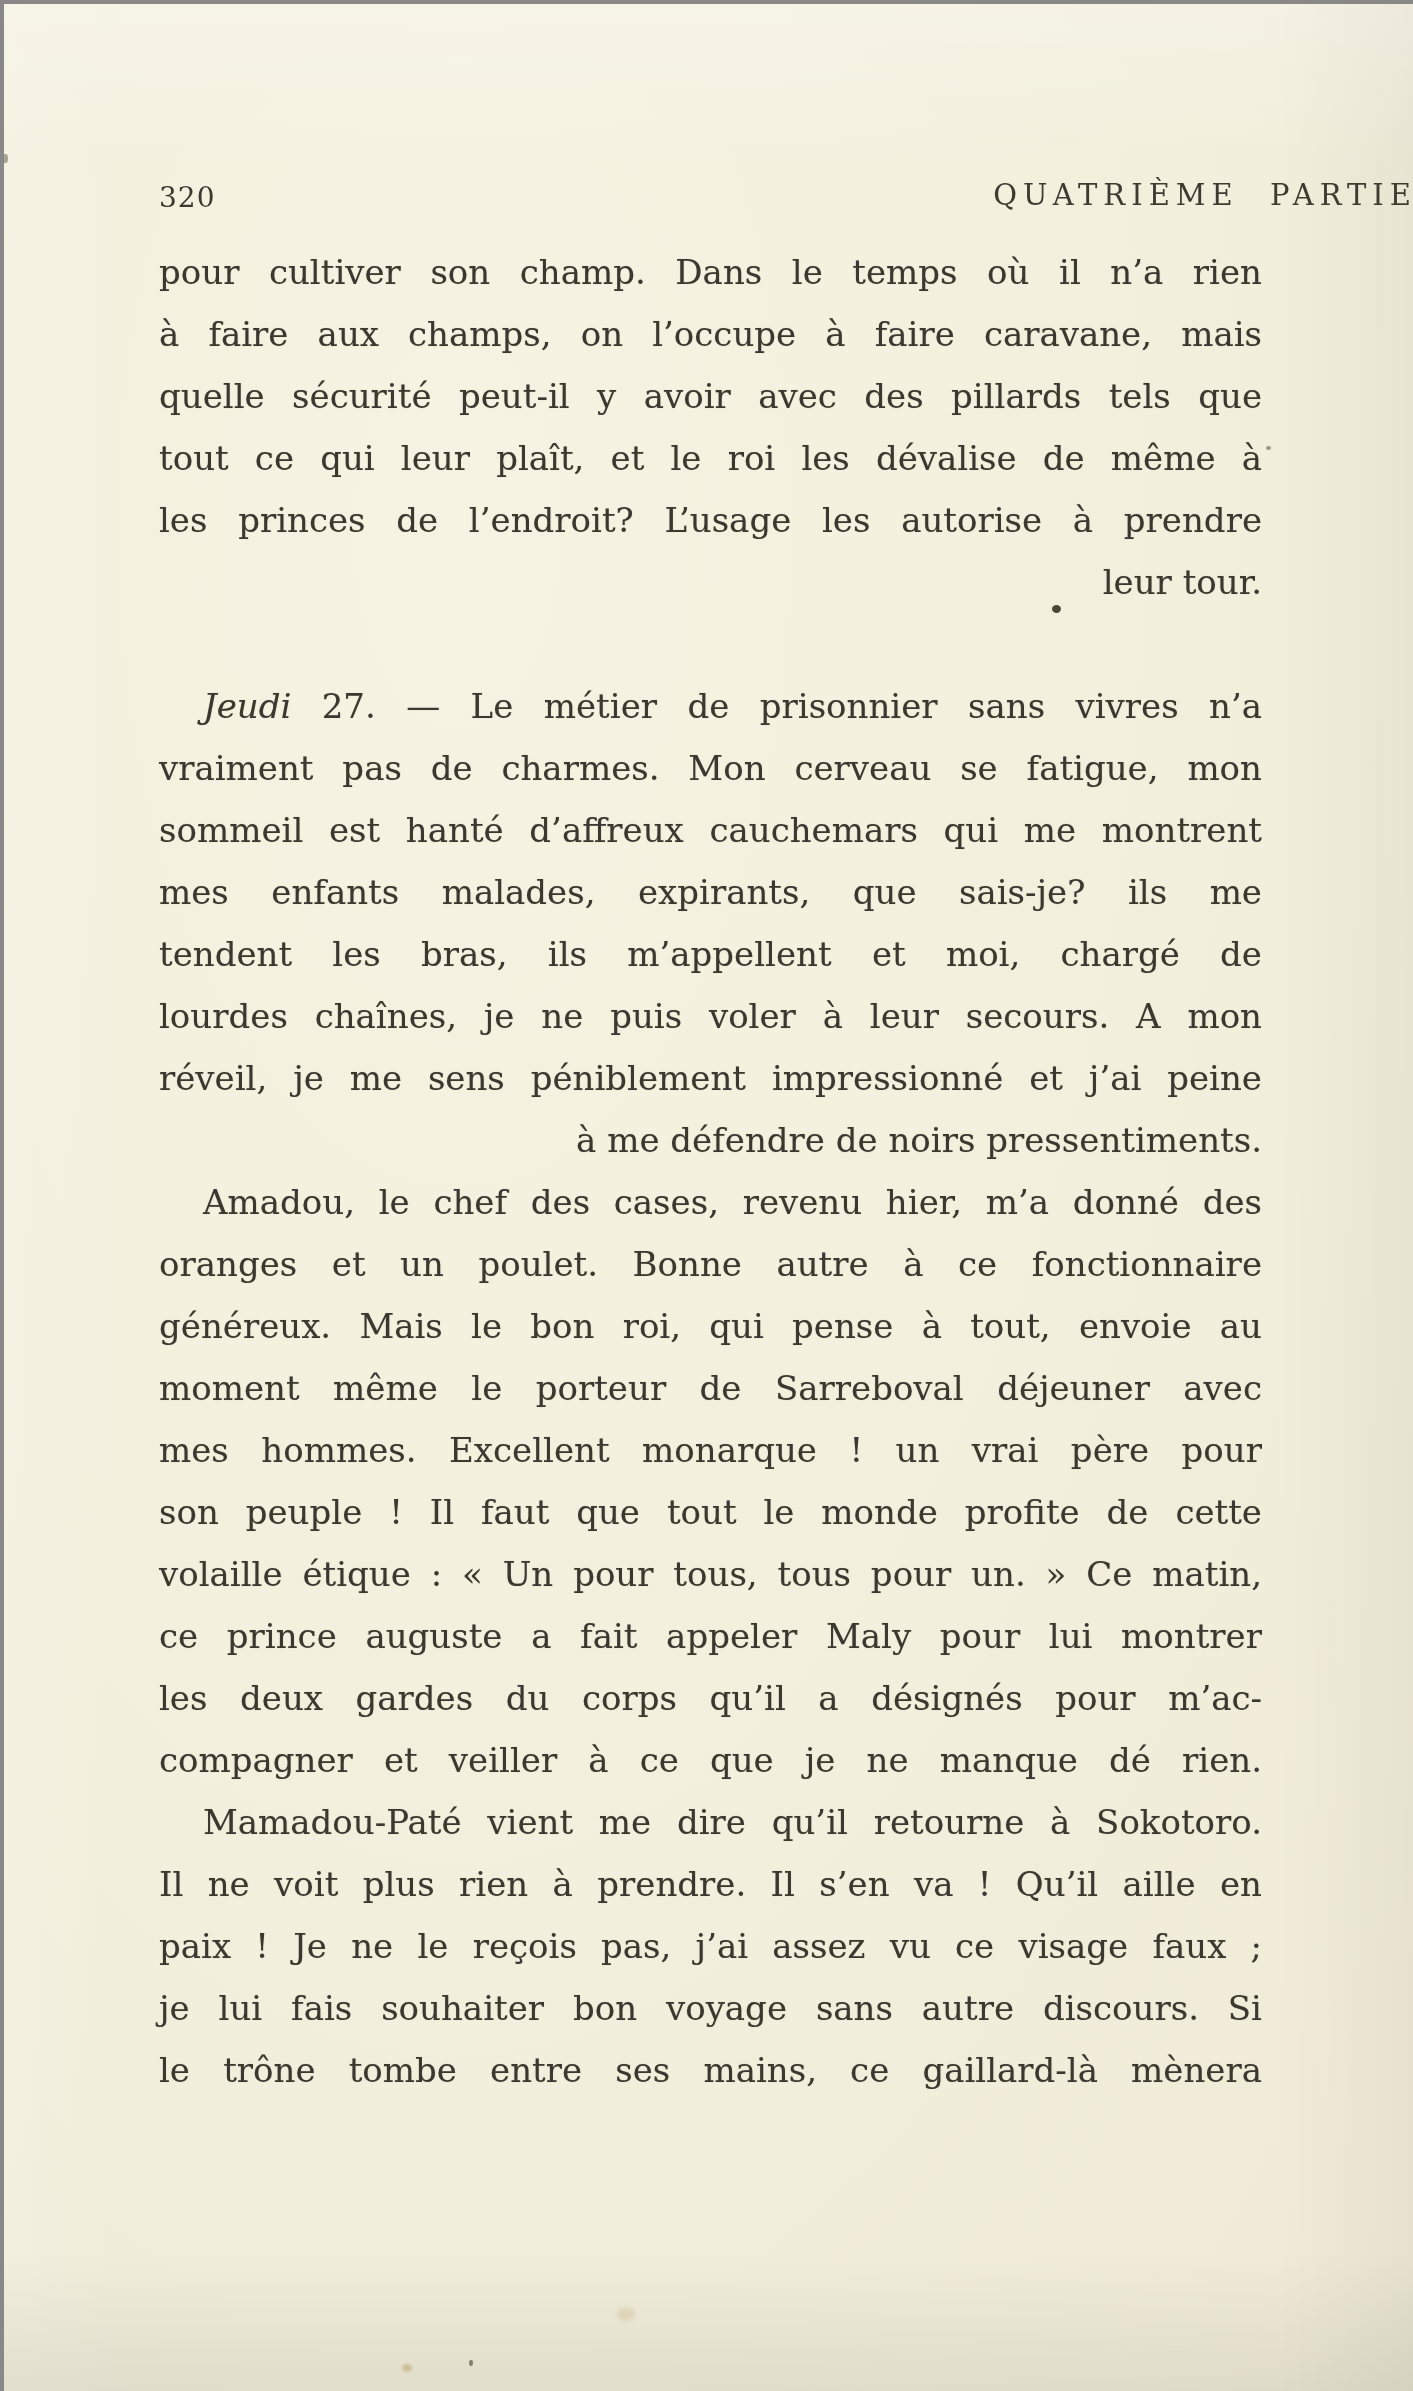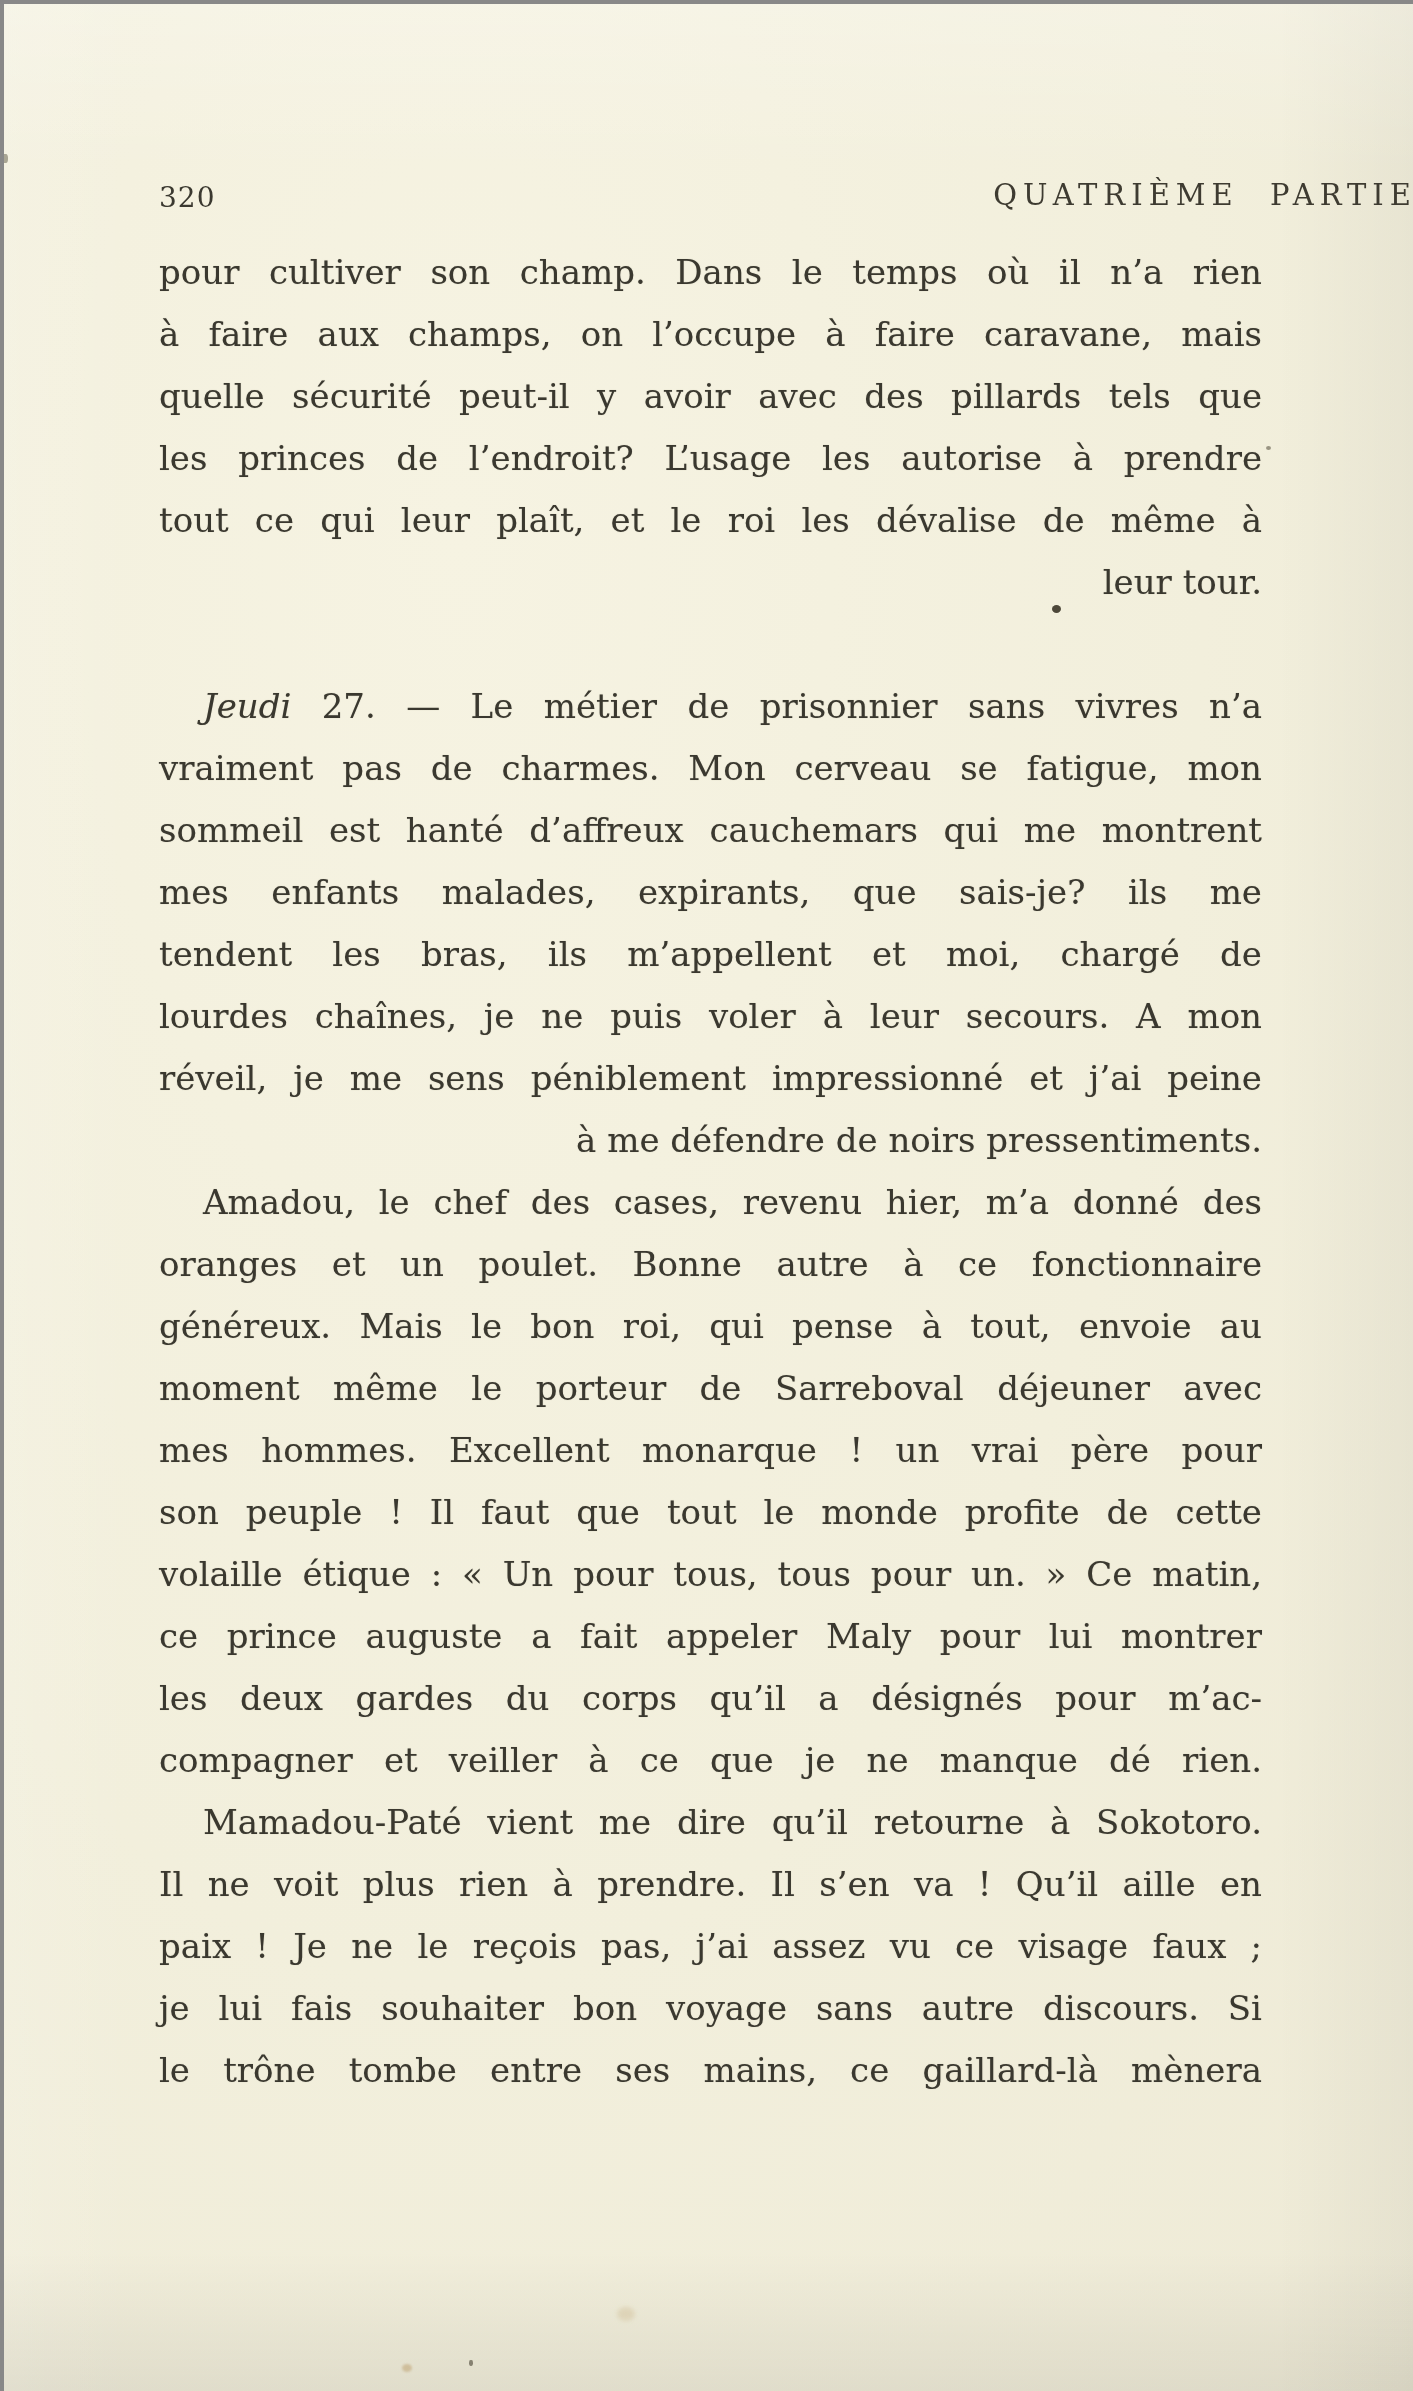--- a/index.html
+++ b/index.html
@@ -45,22 +45,22 @@
 
 <div class="page">
   <div class="running-head">
     <span class="pagenum">320</span>
     <span class="head-title">QUATRIÈME PARTIE</span>
   </div>
   <div class="body-text" id="body-text">
       <div class="line j">pour cultiver son champ. Dans le temps où il n’a rien</div>
       <div class="line j">à faire aux champs, on l’occupe à faire caravane, mais</div>
       <div class="line j">quelle sécurité peut-il y avoir avec des pillards tels que</div>
+      <div class="line j">tout ce qui leur plaît, et le roi les dévalise de même à</div>
       <div class="line j">les princes de l’endroit? L’usage les autorise à prendre</div>
-      <div class="line j">tout ce qui leur plaît, et le roi les dévalise de même à</div>
       <div class="line l">leur tour.</div>
       <div class="pgap"></div>
       <div class="line j ind"><i>Jeudi</i> 27. — Le métier de prisonnier sans vivres n’a</div>
       <div class="line j">vraiment pas de charmes. Mon cerveau se fatigue, mon</div>
       <div class="line j">sommeil est hanté d’affreux cauchemars qui me montrent</div>
       <div class="line j">mes enfants malades, expirants, que sais-je? ils me</div>
       <div class="line j">tendent les bras, ils m’appellent et moi, chargé de</div>
       <div class="line j">lourdes chaînes, je ne puis voler à leur secours. A mon</div>
       <div class="line j">réveil, je me sens péniblement impressionné et j’ai peine</div>
       <div class="line l">à me défendre de noirs pressentiments.</div>

